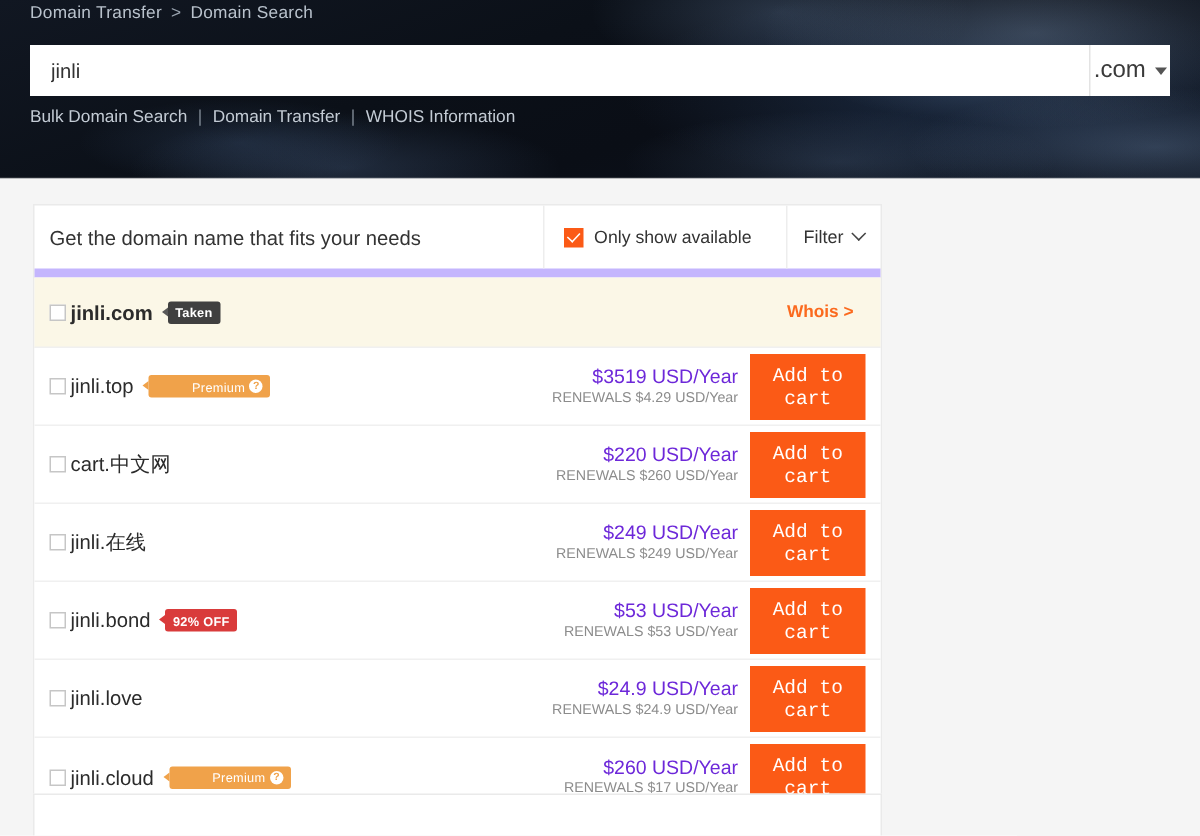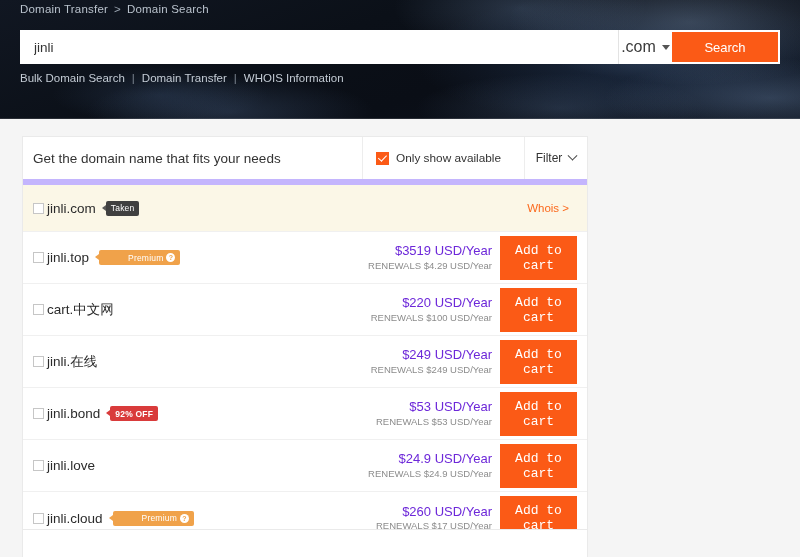--- a/index.html
+++ b/index.html
@@ -187,21 +187,21 @@
   
   .row {
     display: flex;
     align-items: center;
     height: 52px;
     padding: 0 10px 0 10px;
     border-bottom: 1px solid #f0f0f0;
     background: #fff;
     position: relative;
   }
-  .row.taken { background: #fbf7e7; height: 47px; }
+  .row.taken { background: #fbf7e7; height: 47px; font-weight: bold; }
   .row:last-child { border-bottom: none; }
 
   .row-left { display: flex; align-items: center; flex: 1 1 auto; min-width: 0; }
 
   .cbx-off {
     width: 11px; height: 11px;
     border: 1px solid #c6c6c6;
     background: #fff;
     flex: 0 0 auto;
     margin-right: 3px;
@@ -308,21 +308,20 @@
   <div class="breadcrumb">
     <a class="bc-link" href="#">Domain Transfer</a><span class="bc-sep">&gt;</span><span class="bc-current">Domain Search</span>
   </div>
 
   <div class="searchbar">
     <input class="search-input" type="text" value="jinli" style="">
     <div class="tld-select">
       <span>.com</span>
       <span class="caret-down"></span>
     </div>
-    <button class="search-btn">Search</button>
   </div>
 
   <div class="quicklinks">
     <a href="#">Bulk Domain Search</a><span class="ql-sep">|</span><a href="#">Domain Transfer</a><span class="ql-sep">|</span><a href="#">WHOIS Information</a>
   </div>
 
 </div>
 
 <div class="page">
 
@@ -373,21 +372,21 @@
           </div>
         </div>
         <div class="row">
           <div class="row-left">
             <span class="cbx-off"></span>
             <span class="domain-name">cart.中文网</span>
           </div>
           <div class="row-right">
             <div class="price-block">
               <div class="price-main">$220 USD/Year</div>
-              <div class="price-renew">RENEWALS $100 USD/Year</div>
+              <div class="price-renew">RENEWALS $260 USD/Year</div>
             </div>
             <button class="cart-btn">Add to cart</button>
           </div>
         </div>
         <div class="row">
           <div class="row-left">
             <span class="cbx-off"></span>
             <span class="domain-name">jinli.在线</span>
           </div>
           <div class="row-right">

